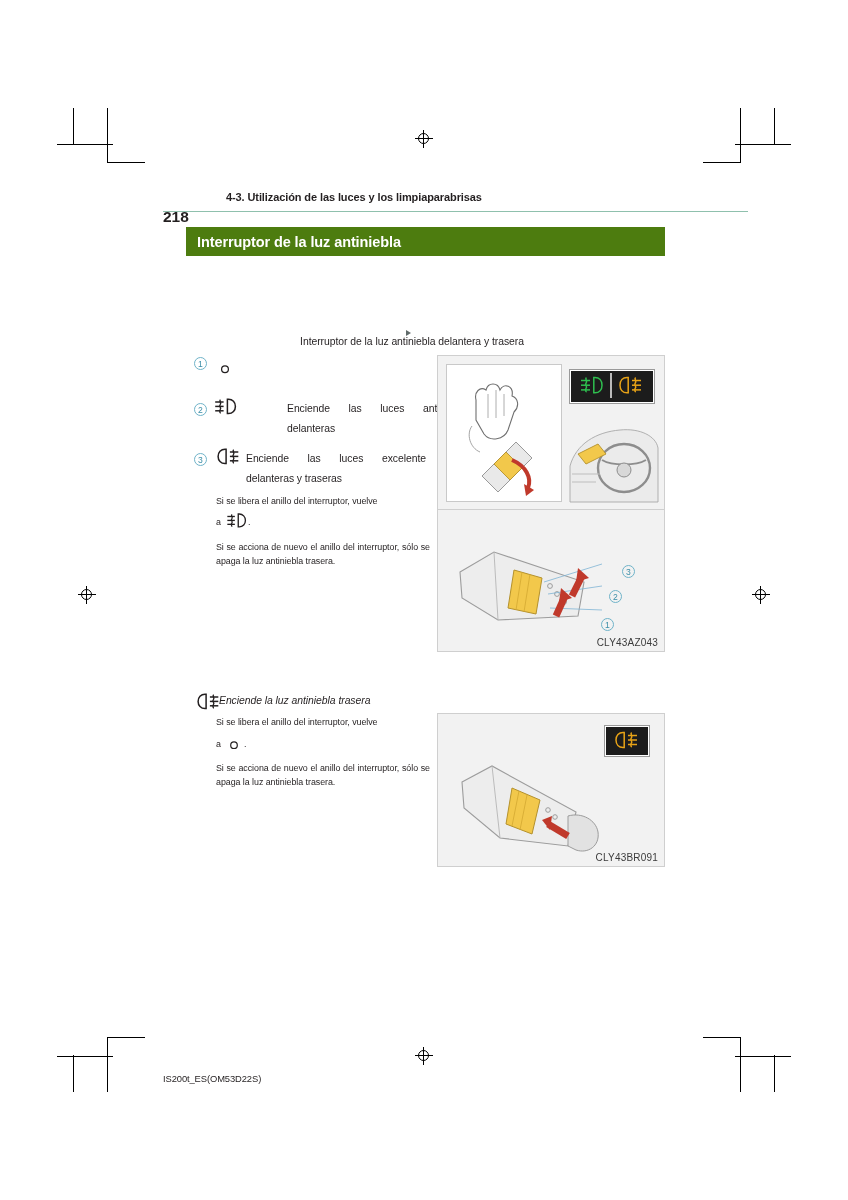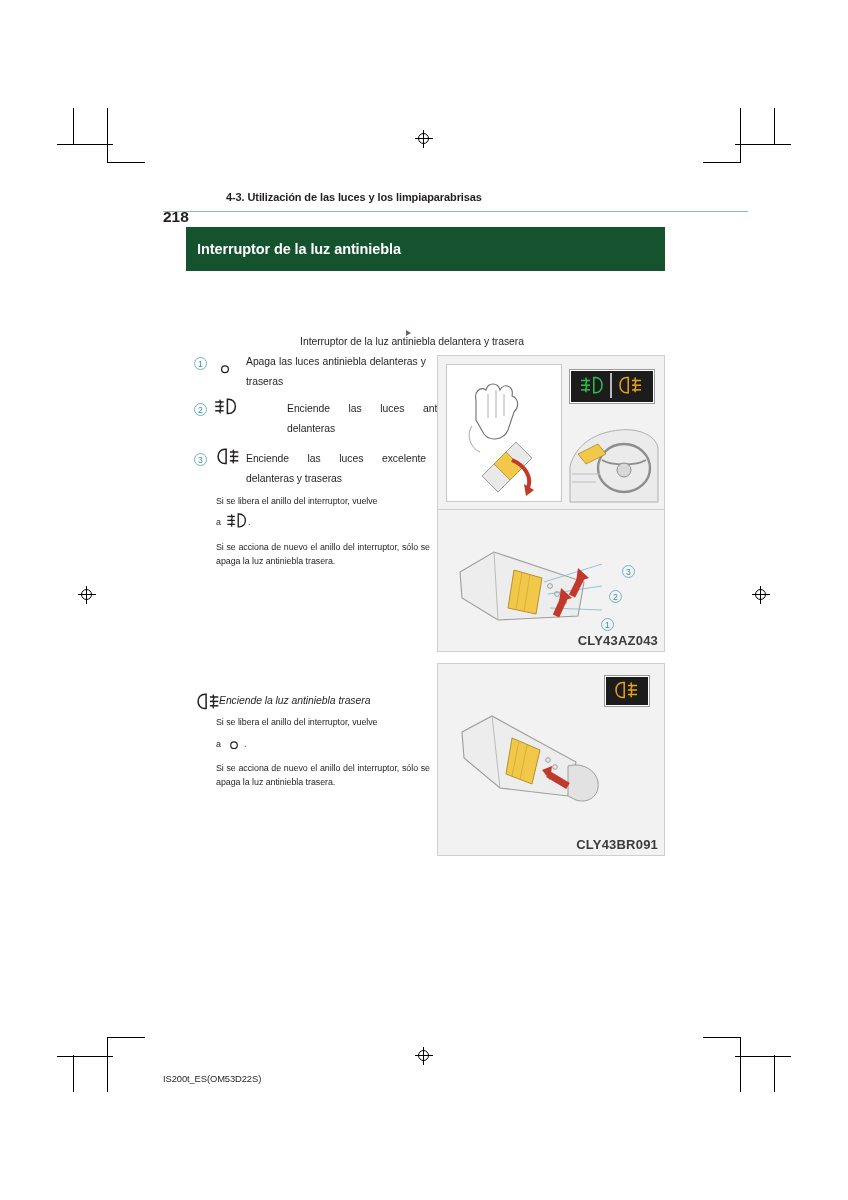--- a/index.html
+++ b/index.html
@@ -83,22 +83,22 @@
     height: 1.4px;
     background: #8fc0ad;
   }
 
   
   .section-bar {
     position: absolute;
     left: 186px;
     top: 227px;
     width: 479px;
-    height: 44px;
-    background: #14532d;
+    height: 29px;
+    background: #4d7c0f;
     display: flex;
     align-items: center;
   }
   .section-bar span {
     color: #ffffff;
     font-size: 14.5px;
     font-weight: bold;
     margin-left: 11px;
     letter-spacing: -0.1px;
   }
@@ -182,24 +182,23 @@
     position: absolute;
     background: #f2f2f2;
     border: 1px solid #cfcfcf;
     box-sizing: border-box;
     overflow: hidden;
   }
   .panel-code {
     position: absolute;
     right: 6px;
     bottom: 3px;
-    font-size: 13px;
+    font-size: 10px;
     color: #3b3b3b;
     letter-spacing: 0.2px;
-    font-weight: bold;
   }
   .panel-divider {
     position: absolute;
     left: 0;
     width: 100%;
     height: 1px;
     background: #cfcfcf;
   }
 
   
@@ -273,21 +272,20 @@
     <span class="tri"></span>
     <span>Interruptor de la luz antiniebla delantera y trasera</span>
   </div>
 
   <div class="num-circle" style="left:194px; top:357px;">1</div>
   <div class="sym" style="left:219px; top:361px;">
     <svg width="12" height="12" viewBox="0 0 12 12">
       <circle cx="6" cy="6.2" r="3.4" fill="none" stroke="#231f20" stroke-width="1.25"></circle>
     </svg>
   </div>
-  <div class="item-text" style="left:246px; top:352px; width:180px;">Apaga las luces antiniebla delanteras y traseras</div>
 
   <div class="num-circle" style="left:194px; top:403px;">2</div>
   <div class="sym" style="left:214px; top:397px;">
     <svg width="24" height="19" viewBox="0 0 24 19">
 
       <path d="M14.5 2.2 C18.6 2.2 21.4 5.4 21.4 9.4 C21.4 13.4 18.6 16.6 14.5 16.6 L13.4 16.6 L13.4 2.2 Z" fill="none" stroke="#231f20" stroke-width="1.5"></path>
 
       <path d="M1.2 5.0 L9.6 5.0" stroke="#231f20" stroke-width="1.5"></path>
       <path d="M1.2 9.4 L9.6 9.4" stroke="#231f20" stroke-width="1.5"></path>
       <path d="M1.2 13.8 L9.6 13.8" stroke="#231f20" stroke-width="1.5"></path>
@@ -419,21 +417,21 @@
   <div class="note" style="left:216px; top:738px; width:12px;">a</div>
   <div class="sym" style="left:228px; top:737px;">
     <svg width="12" height="12" viewBox="0 0 12 12">
       <circle cx="6" cy="6.2" r="3.3" fill="none" stroke="#231f20" stroke-width="1.2"></circle>
     </svg>
   </div>
   <div class="note" style="left:244px; top:738px; width:10px;">.</div>
 
   <div class="note" style="left:216px; top:762px; width:214px;">Si se acciona de nuevo el anillo del interruptor, sólo se apaga la luz antiniebla trasera.</div>
 
-  <div class="panel" style="left:437px; top:663px; width:228px; height:193px;padding-left:37px;">
+  <div class="panel" style="left:437px; top:713px; width:228px; height:154px;padding-left:37px;">
 
     <div class="ind-box" style="left:167px; top:12px; width:44px; height:30px;">
       <svg width="40" height="26" viewBox="0 0 40 26" style="position:absolute; left:0; top:0;">
         <g stroke="#e8a317" fill="none" stroke-width="1.5">
           <path d="M17 5.5 C12.8 5.5 10 8.5 10 13 C10 17.5 12.8 20.5 17 20.5 L18.2 20.5 L18.2 5.5 Z"></path>
           <path d="M22 8.5 L31 8.5"></path>
             <path d="M22 13 L31 13"></path>
             <path d="M22 17.5 L31 17.5"></path>
           <path d="M25.6 5.6 C23.6 7.7 27.2 8.8 25.3 10.9 C23.4 13 27.2 14.1 25.3 16.2 C23.7 18 25.7 19 25.2 20.2"></path>
         </g>

